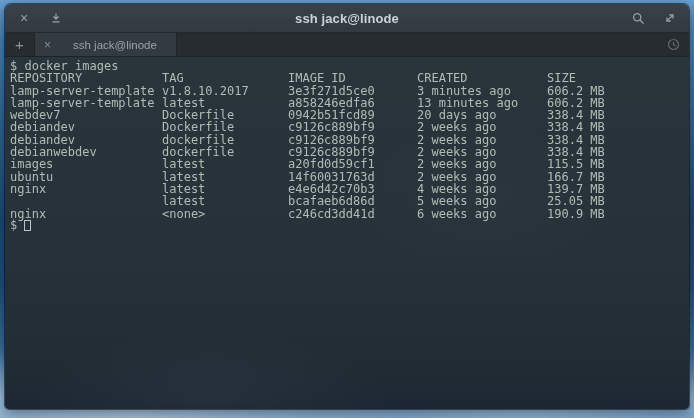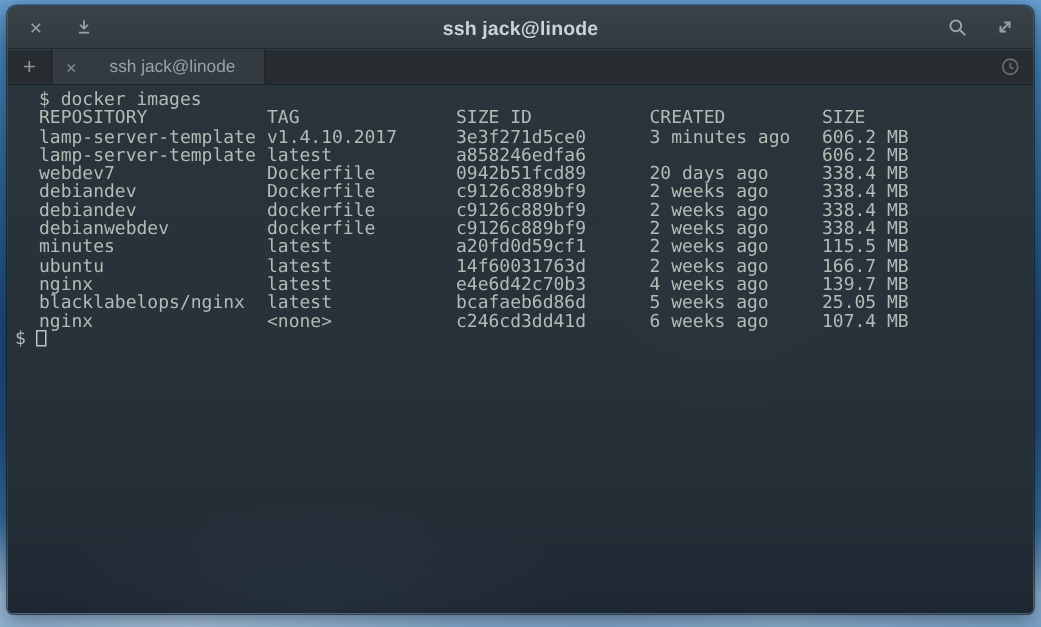--- a/index.html
+++ b/index.html
@@ -60,27 +60,27 @@
     flex:1 1 auto;
     background:
       radial-gradient(ellipse 260px 90px at 30% 96%, rgba(120,160,190,.06), rgba(0,0,0,0) 70%),
       radial-gradient(ellipse 200px 120px at 70% 40%, rgba(255,255,255,.015), rgba(0,0,0,0) 70%),
       linear-gradient(180deg,#29343b 0%,#273139 55%,#232d36 82%,#1f2933 96%,#1d2731 100%);
     padding:3px 5px;
     font-family:"DejaVu Sans Mono","Liberation Mono",monospace;
     font-size:12px; line-height:12.3px; color:#b2bcb6;
     cursor:text;
   }
-  .tline { height:12.3px; position:relative; white-space:pre;margin-left:16px; }
+  .tline { height:12.3px; position:relative; white-space:pre; }
   .tline span { position:absolute; top:0; line-height:12.3px; }
   .col-repo    { left:0; }
   .col-tag     { left:152px; }
   .col-id      { left:278px; }
   .col-created { left:407px; }
-  .col-size    { left:522px; }
+  .col-size    { left:537px; }
   .prompt-line { display:flex; align-items:center; height:13px; margin-top:-1px; }
   .cursor {
     display:inline-block; width:7px; height:11px; margin-left:7px;
     border:1px solid #bcc6c0; background:transparent;
   }
 </style>
 </head>
 <body>
 
 <div class="window">
@@ -129,39 +129,40 @@
       </svg>
     </div>
   </div>
 
   <div class="terminal">
     <div class="tline"><span class="col-repo">$ docker images</span></div>
 
     <div class="tline">
       <span class="col-repo">REPOSITORY</span>
       <span class="col-tag">TAG</span>
-      <span class="col-id">SIZE ID</span>
+      <span class="col-id">IMAGE ID</span>
       <span class="col-created">CREATED</span>
       <span class="col-size">SIZE</span>
     </div>
 
     <div>
 
         <div class="tline">
           <span class="col-repo">lamp-server-template</span>
-          <span class="col-tag">v1.4.10.2017</span>
+          <span class="col-tag">v1.8.10.2017</span>
           <span class="col-id">3e3f271d5ce0</span>
           <span class="col-created">3 minutes ago</span>
           <span class="col-size">606.2 MB</span>
         </div>
 
         <div class="tline">
           <span class="col-repo">lamp-server-template</span>
           <span class="col-tag">latest</span>
           <span class="col-id">a858246edfa6</span>
+          <span class="col-created">13 minutes ago</span>
           <span class="col-size">606.2 MB</span>
         </div>
 
         <div class="tline">
           <span class="col-repo">webdev7</span>
           <span class="col-tag">Dockerfile</span>
           <span class="col-id">0942b51fcd89</span>
           <span class="col-created">20 days ago</span>
           <span class="col-size">338.4 MB</span>
         </div>
@@ -184,21 +185,21 @@
 
         <div class="tline">
           <span class="col-repo">debianwebdev</span>
           <span class="col-tag">dockerfile</span>
           <span class="col-id">c9126c889bf9</span>
           <span class="col-created">2 weeks ago</span>
           <span class="col-size">338.4 MB</span>
         </div>
 
         <div class="tline">
-          <span class="col-repo">minutes</span>
+          <span class="col-repo">images</span>
           <span class="col-tag">latest</span>
           <span class="col-id">a20fd0d59cf1</span>
           <span class="col-created">2 weeks ago</span>
           <span class="col-size">115.5 MB</span>
         </div>
 
         <div class="tline">
           <span class="col-repo">ubuntu</span>
           <span class="col-tag">latest</span>
           <span class="col-id">14f60031763d</span>
@@ -208,33 +209,32 @@
 
         <div class="tline">
           <span class="col-repo">nginx</span>
           <span class="col-tag">latest</span>
           <span class="col-id">e4e6d42c70b3</span>
           <span class="col-created">4 weeks ago</span>
           <span class="col-size">139.7 MB</span>
         </div>
 
         <div class="tline">
-          <span class="col-repo">blacklabelops/nginx</span>
           <span class="col-tag">latest</span>
           <span class="col-id">bcafaeb6d86d</span>
           <span class="col-created">5 weeks ago</span>
           <span class="col-size">25.05 MB</span>
         </div>
 
         <div class="tline">
           <span class="col-repo">nginx</span>
           <span class="col-tag">&lt;none&gt;</span>
           <span class="col-id">c246cd3dd41d</span>
           <span class="col-created">6 weeks ago</span>
-          <span class="col-size">107.4 MB</span>
+          <span class="col-size">190.9 MB</span>
         </div>
       </div>
 
     <div class="prompt-line">
       <span>$</span>
       <span class="cursor"></span>
     </div>
   </div>
 
 </div>

